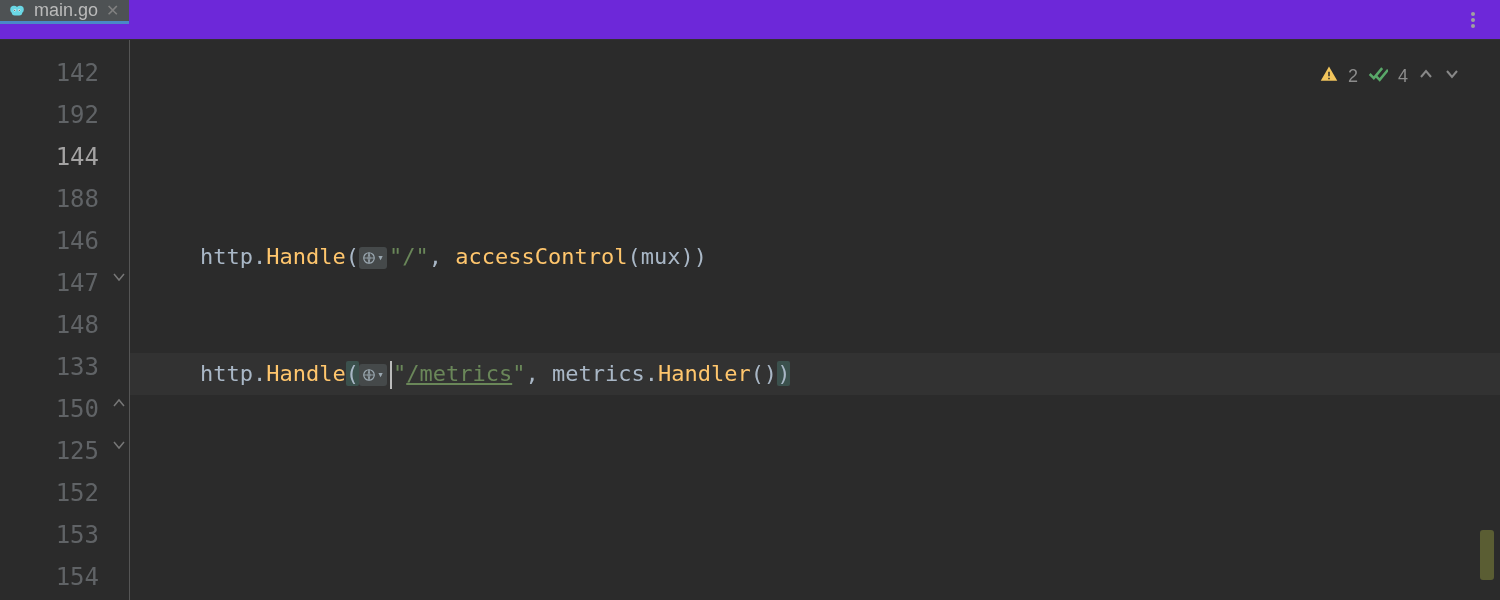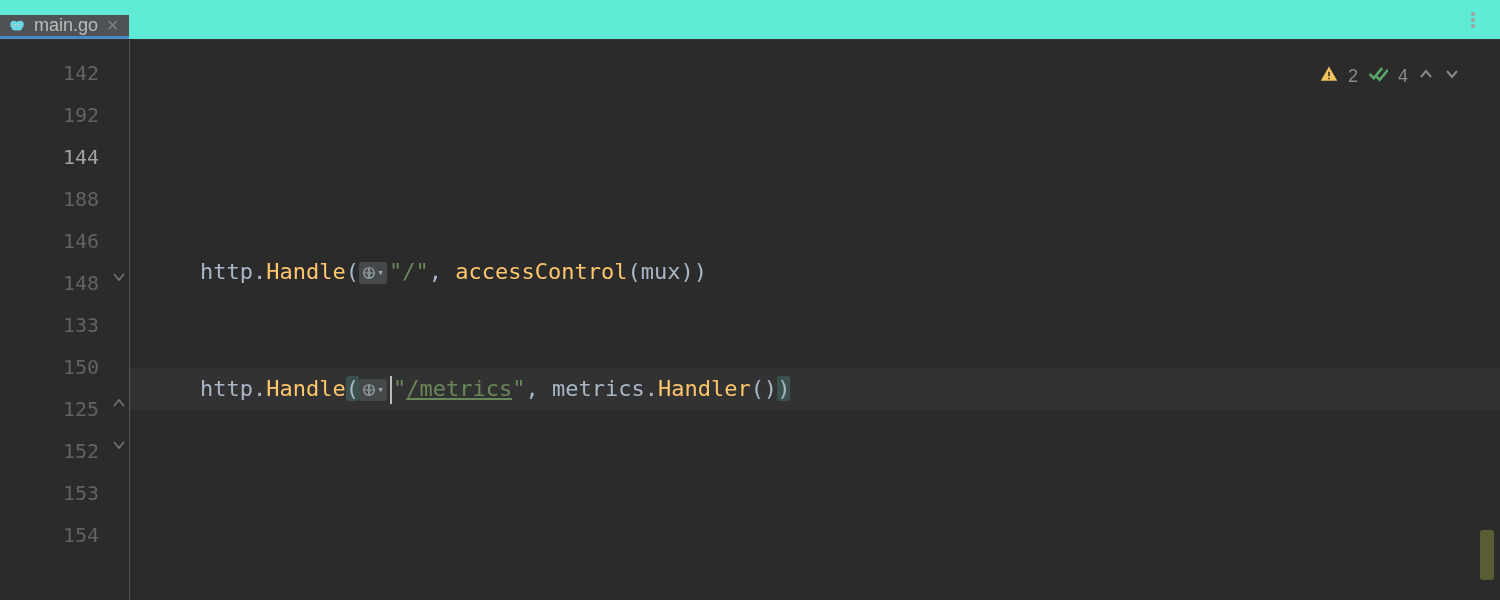--- a/index.html
+++ b/index.html
@@ -8,24 +8,24 @@
     background: #2b2b2b;
     font-family: "Menlo", "Consolas", monospace;
     font-size: 22px;
     color: #a9b7c6;
     position: relative;
   }
 
   
   .tabbar {
     height: 40px;
-    background: #5eead4;
+    background: #6d28d9;
     border-bottom: 1px solid #323232;
     display: flex;
-    align-items: flex-end;
+    align-items: flex-start;
     position: relative;
   }
   .tab {
     display: flex;
     align-items: center;
     padding: 0 10px 0 8px;
     background: #4e5254;
     border-bottom: 3px solid #4a88c7;
     color: #bbbbbb;
     font-family: -apple-system, "Segoe UI", sans-serif;
@@ -67,25 +67,25 @@
     position:absolute; width:14px; height:14px; left:4px;
     color:#606060; font-size:14px; line-height:14px; text-align:center;
     cursor:pointer;
   }
   .ln {
     height: 42px;
     line-height: 42px;
     text-align: right;
     padding-right: 30px;
     color: #606366;
-    font-size: 20px;
+    font-size: 24px;
   }
   .ln.current { color: #a4a3a3; }
   .code {
-    padding-top: 19px;
+    padding-top: 4px;
     position: relative;
     flex: 1;
     white-space: pre;
     overflow: hidden;
   }
   .line {
     height: 42px;
     line-height: 42px;
     padding-left: 70px;
     position: relative;
@@ -195,20 +195,21 @@
         </svg>
     </span>
   </div>
 
   <div class="gutter">
     <div class="ln">142</div>
     <div class="ln">192</div>
     <div class="ln current">144</div>
     <div class="ln">188</div>
     <div class="ln">146</div>
+    <div class="ln">147</div>
     <div class="ln">148</div>
     <div class="ln">133</div>
     <div class="ln">150</div>
     <div class="ln">125</div>
     <div class="ln">152</div>
     <div class="ln">153</div>
     <div class="ln">154</div>
 
     <div class="fold-col">
       <div class="fold-widget" style="top:219px">

